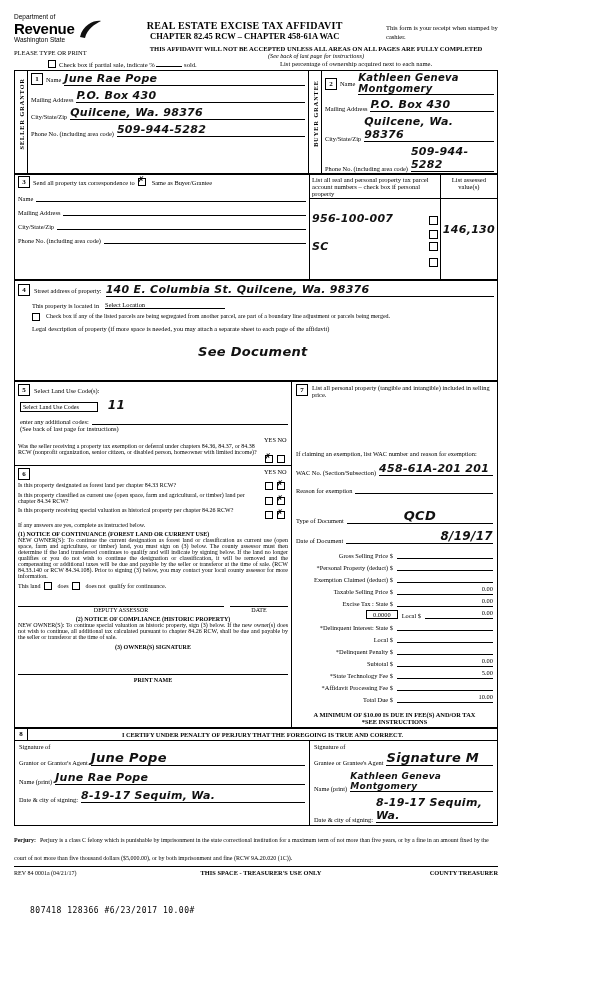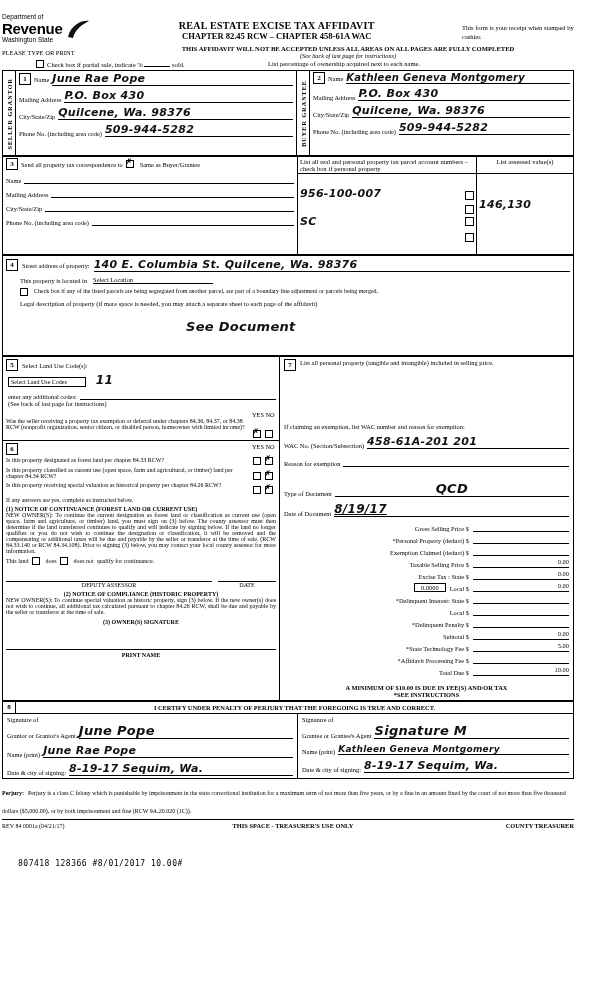--- a/index.html
+++ b/index.html
@@ -1,18 +1,18 @@
 <!DOCTYPE html>
 <html><head>
 <meta charset="utf-8">
 <style>
   html,body{margin:0;padding:0;background:#fff;}
   body{width:600px;height:984px;font-family:"Liberation Serif",serif;color:#000;}
   .page{position:relative;width:600px;height:984px;background:#fff;}
-  .doc{position:absolute;left:2px;top:14px;width:572px;}
+  .doc{position:absolute;left:14px;top:14px;width:484px;}
   
   .hdr{display:flex;align-items:flex-start;gap:6px;}
   .dept{font-family:"Liberation Sans",sans-serif;line-height:1.05;}
   .dept .d1{font-size:6.5px;}
   .dept .d2{font-size:15px;font-weight:bold;letter-spacing:-0.3px;}
   .dept .d3{font-size:6.5px;}
   .logo{width:26px;height:22px;position:relative;}
   .logo svg{position:absolute;left:0;top:0;}
   .title{text-align:center;font-size:10px;font-weight:bold;letter-spacing:.3px;}
   .subtitle{text-align:center;font-size:8.5px;font-weight:bold;}
@@ -334,21 +334,21 @@
           <span class="lbl">Reason for exemption</span>
           <span class="hand" style="flex:1;border-bottom:0.8px solid #000;height:10px;"></span>
         </div>
         <div style="height:10px;"></div>
         <div style="display:flex;align-items:flex-end;gap:3px;margin-top:4px;">
           <span class="lbl">Type of Document</span>
           <span class="hand" style="flex:1;border-bottom:0.8px solid #000;font-size:13px;text-align:center;">QCD</span>
         </div>
         <div style="display:flex;align-items:flex-end;gap:3px;margin-top:5px;">
           <span class="lbl">Date of Document</span>
-          <span class="hand" style="flex:1;border-bottom:0.8px solid #000;font-size:12px;text-align:left;text-decoration:underline;">8/19/17</span>
+          <span class="hand" style="flex:1;border-bottom:0.8px solid #000;font-size:12px;text-align:right;">8/19/17</span>
         </div>
 
         <div style="margin-top:5px;">
           <div class="flexline">
                   <span class="money" style="flex:1;text-align:right;padding-right:2px;">Gross Selling Price $</span>
                   <span class="dollarline" style="max-width:96px;"></span>
                 </div>
           <div class="flexline">
                   <span class="money" style="flex:1;text-align:right;padding-right:2px;">*Personal Property (deduct) $</span>
                   <span class="dollarline" style="max-width:96px;"></span>
@@ -460,16 +460,16 @@
     <span class="tiny b">Perjury:</span>
     <span class="tiny">Perjury is a class C felony which is punishable by imprisonment in the state correctional institution for a maximum term of not more than five years, or by a fine in an amount fixed by the court of not more than five thousand dollars ($5,000.00), or by both imprisonment and fine (RCW 9A.20.020 (1C)).</span>
   </div>
 
   <div style="display:flex;align-items:center;margin-top:2px;">
     <span class="tiny" style="width:130px;">REV 84 0001a (04/21/17)</span>
     <span class="lbl b c" style="flex:1;">THIS SPACE - TREASURER'S USE ONLY</span>
     <span class="lbl b r" style="width:120px;">COUNTY TREASURER</span>
   </div>
 
-  <div class="stamp" style="margin-top:30px;padding-left:16px;">807418 128366  #8/01/2017  10.00#</div>
+  <div class="stamp" style="margin-top:30px;padding-left:16px;">807418 128366  #6/23/2017  10.00#</div>
 
 </div>
 </div>
 
 </body></html>

